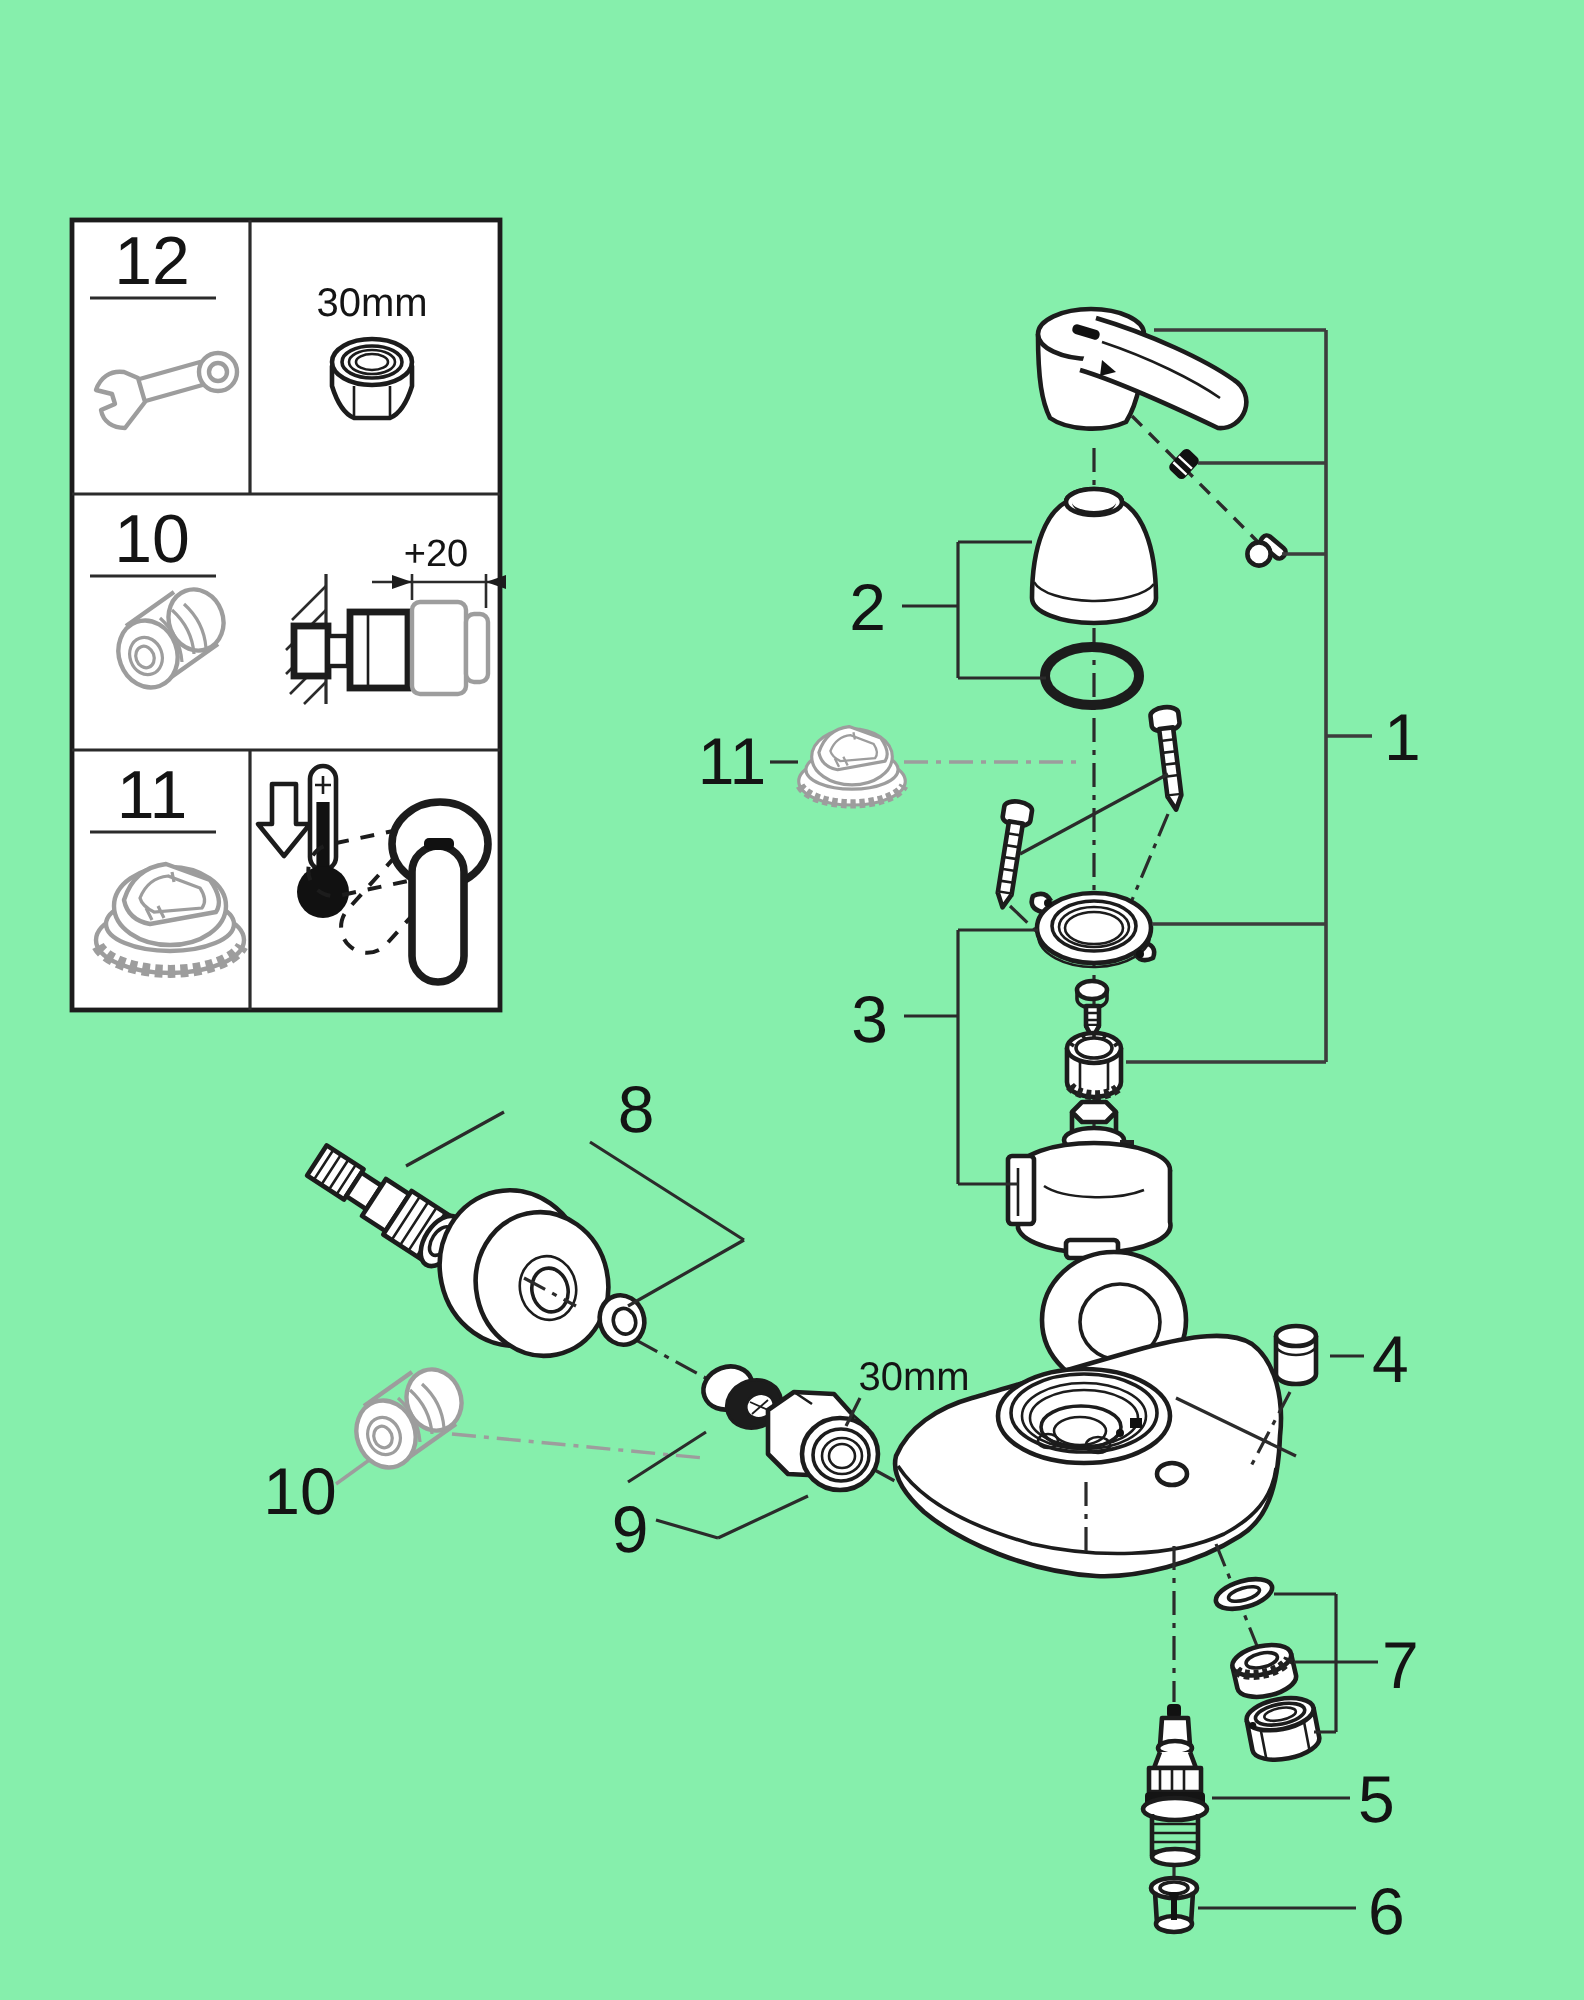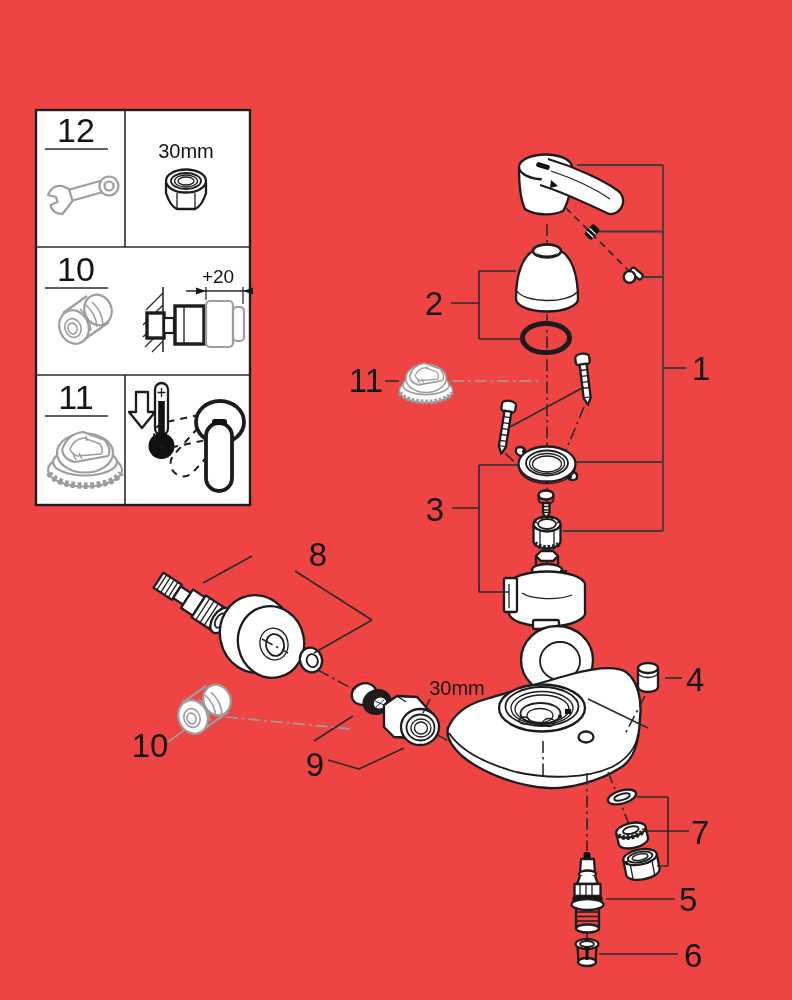--- a/index.html
+++ b/index.html
@@ -1,16 +1,16 @@
 <!DOCTYPE html>
 <html><head>
 <meta charset="utf-8">
 <style>
   html,body{margin:0;padding:0;background:#fff;}
-  .stage{width:792px;height:1000px;background:#ef4444;position:relative;overflow:hidden;}
+  .stage{width:792px;height:1000px;background:#86efac;position:relative;overflow:hidden;}
   svg{display:block;}
   .ln{stroke:#2b2b2b;stroke-width:1.6;fill:none;}
   .lnthin{stroke:#2b2b2b;stroke-width:1.3;fill:none;}
   .brk{stroke:#3d3d3d;stroke-width:1.8;fill:none;}
   .dd{stroke:#2b2b2b;stroke-width:1.6;fill:none;stroke-dasharray:12 4 2.5 4;}
   .dsh{stroke:#2b2b2b;stroke-width:1.7;fill:none;stroke-dasharray:7 5;}
   .gdd{stroke:#9d9d9d;stroke-width:1.7;fill:none;stroke-dasharray:12 4 2.5 4;}
   .gln{stroke:#9d9d9d;stroke-width:1.7;fill:none;}
   .p{fill:#fff;stroke:#1c1c1c;stroke-width:2.3;stroke-linejoin:round;}
   .p2{fill:none;stroke:#1c1c1c;stroke-width:1.8;stroke-linejoin:round;}

